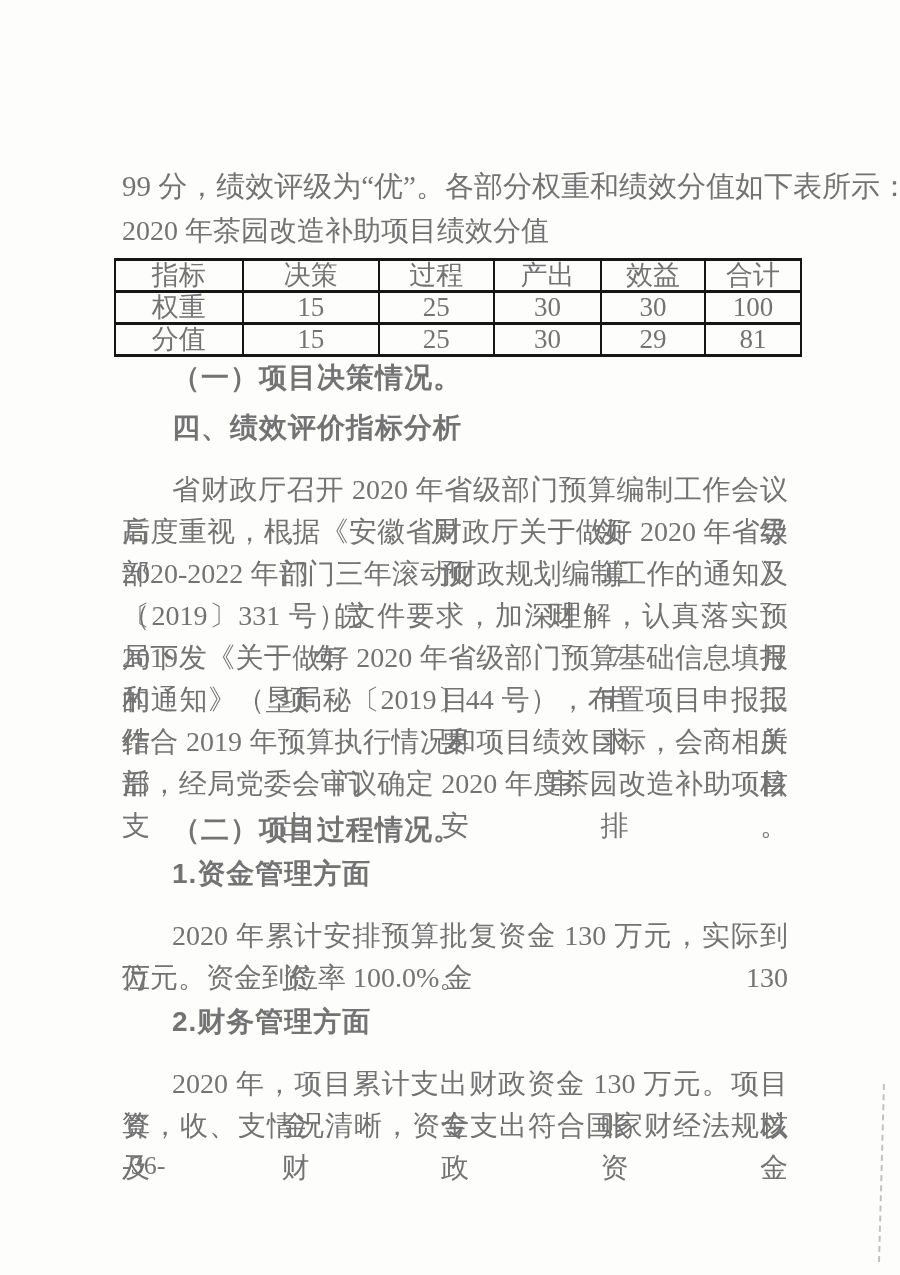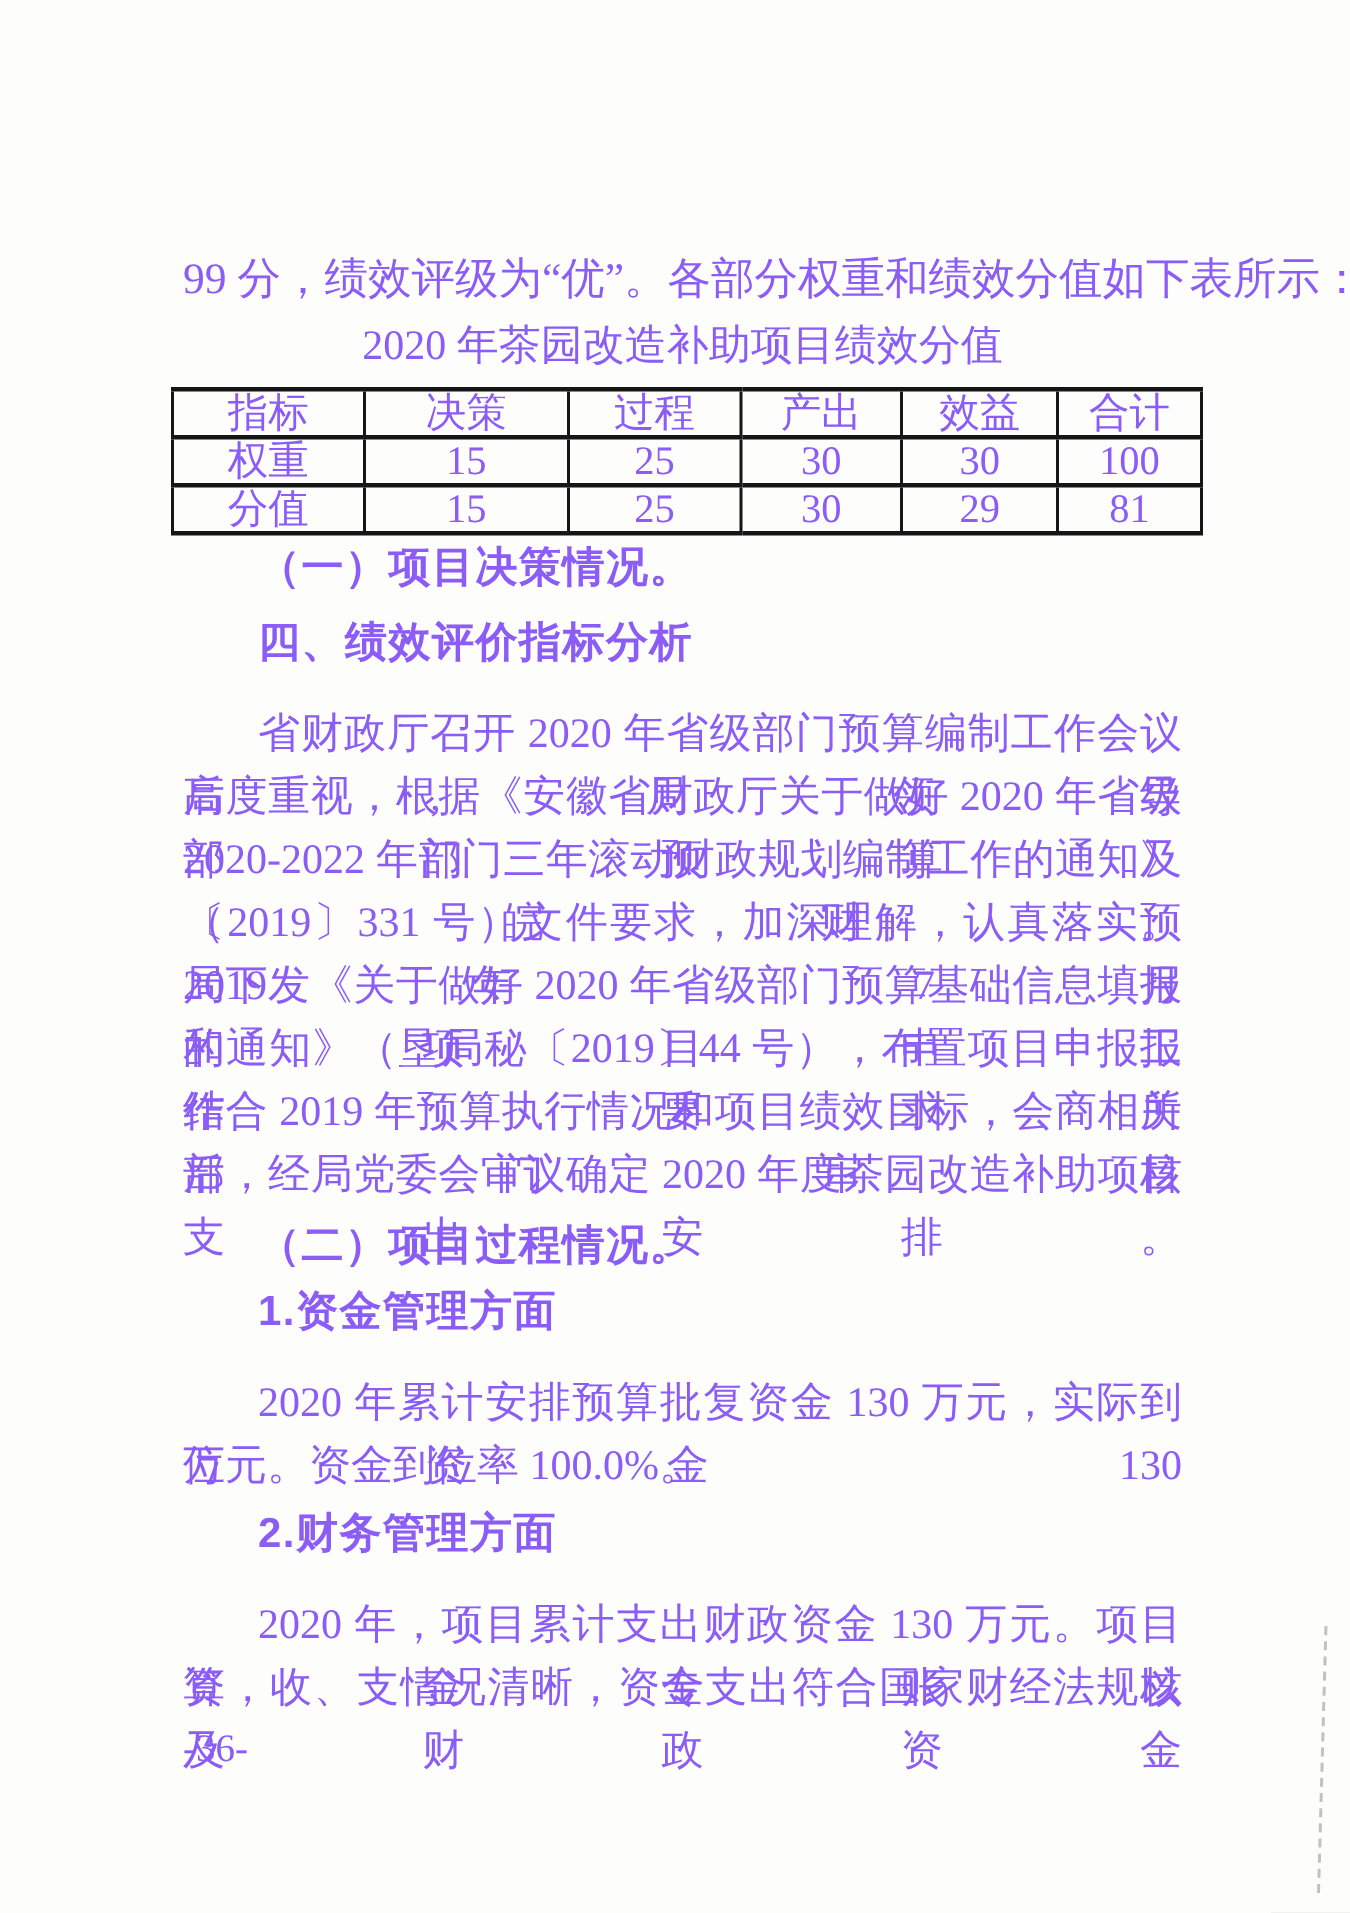--- a/index.html
+++ b/index.html
@@ -3,21 +3,21 @@
 <meta charset="utf-8">
 <style>
   html, body { margin: 0; padding: 0; background: #e8e8e8; }
   .page {
     position: relative;
     width: 900px;
     height: 1275px;
     background: #fdfdfc;
     overflow: hidden;
     font-family: "Liberation Serif", serif;
-    color: #8b5cf6;
+    color: #737373;
   }
   .content {
     position: absolute;
     left: 122px;
     top: 166px;
     width: 666px;
   }
   .line {
     font-size: 28px;
     line-height: 42px;
@@ -33,21 +33,21 @@
   .ind { text-indent: 50px; margin-top: 20px; }
   .intro {
     font-size: 29px;
     line-height: 40px;
     height: 40px;
   }
   .table-title {
     font-size: 28px;
     line-height: 46px;
     height: 46px;
-    text-align: center;
+    text-align: left;
     margin-top: 2px;
   }
   .score-table {
     border-collapse: collapse;
     table-layout: fixed;
     width: 688px;
     margin-left: -8px;
     margin-top: 4px;
   }
   .score-table th, .score-table td {

